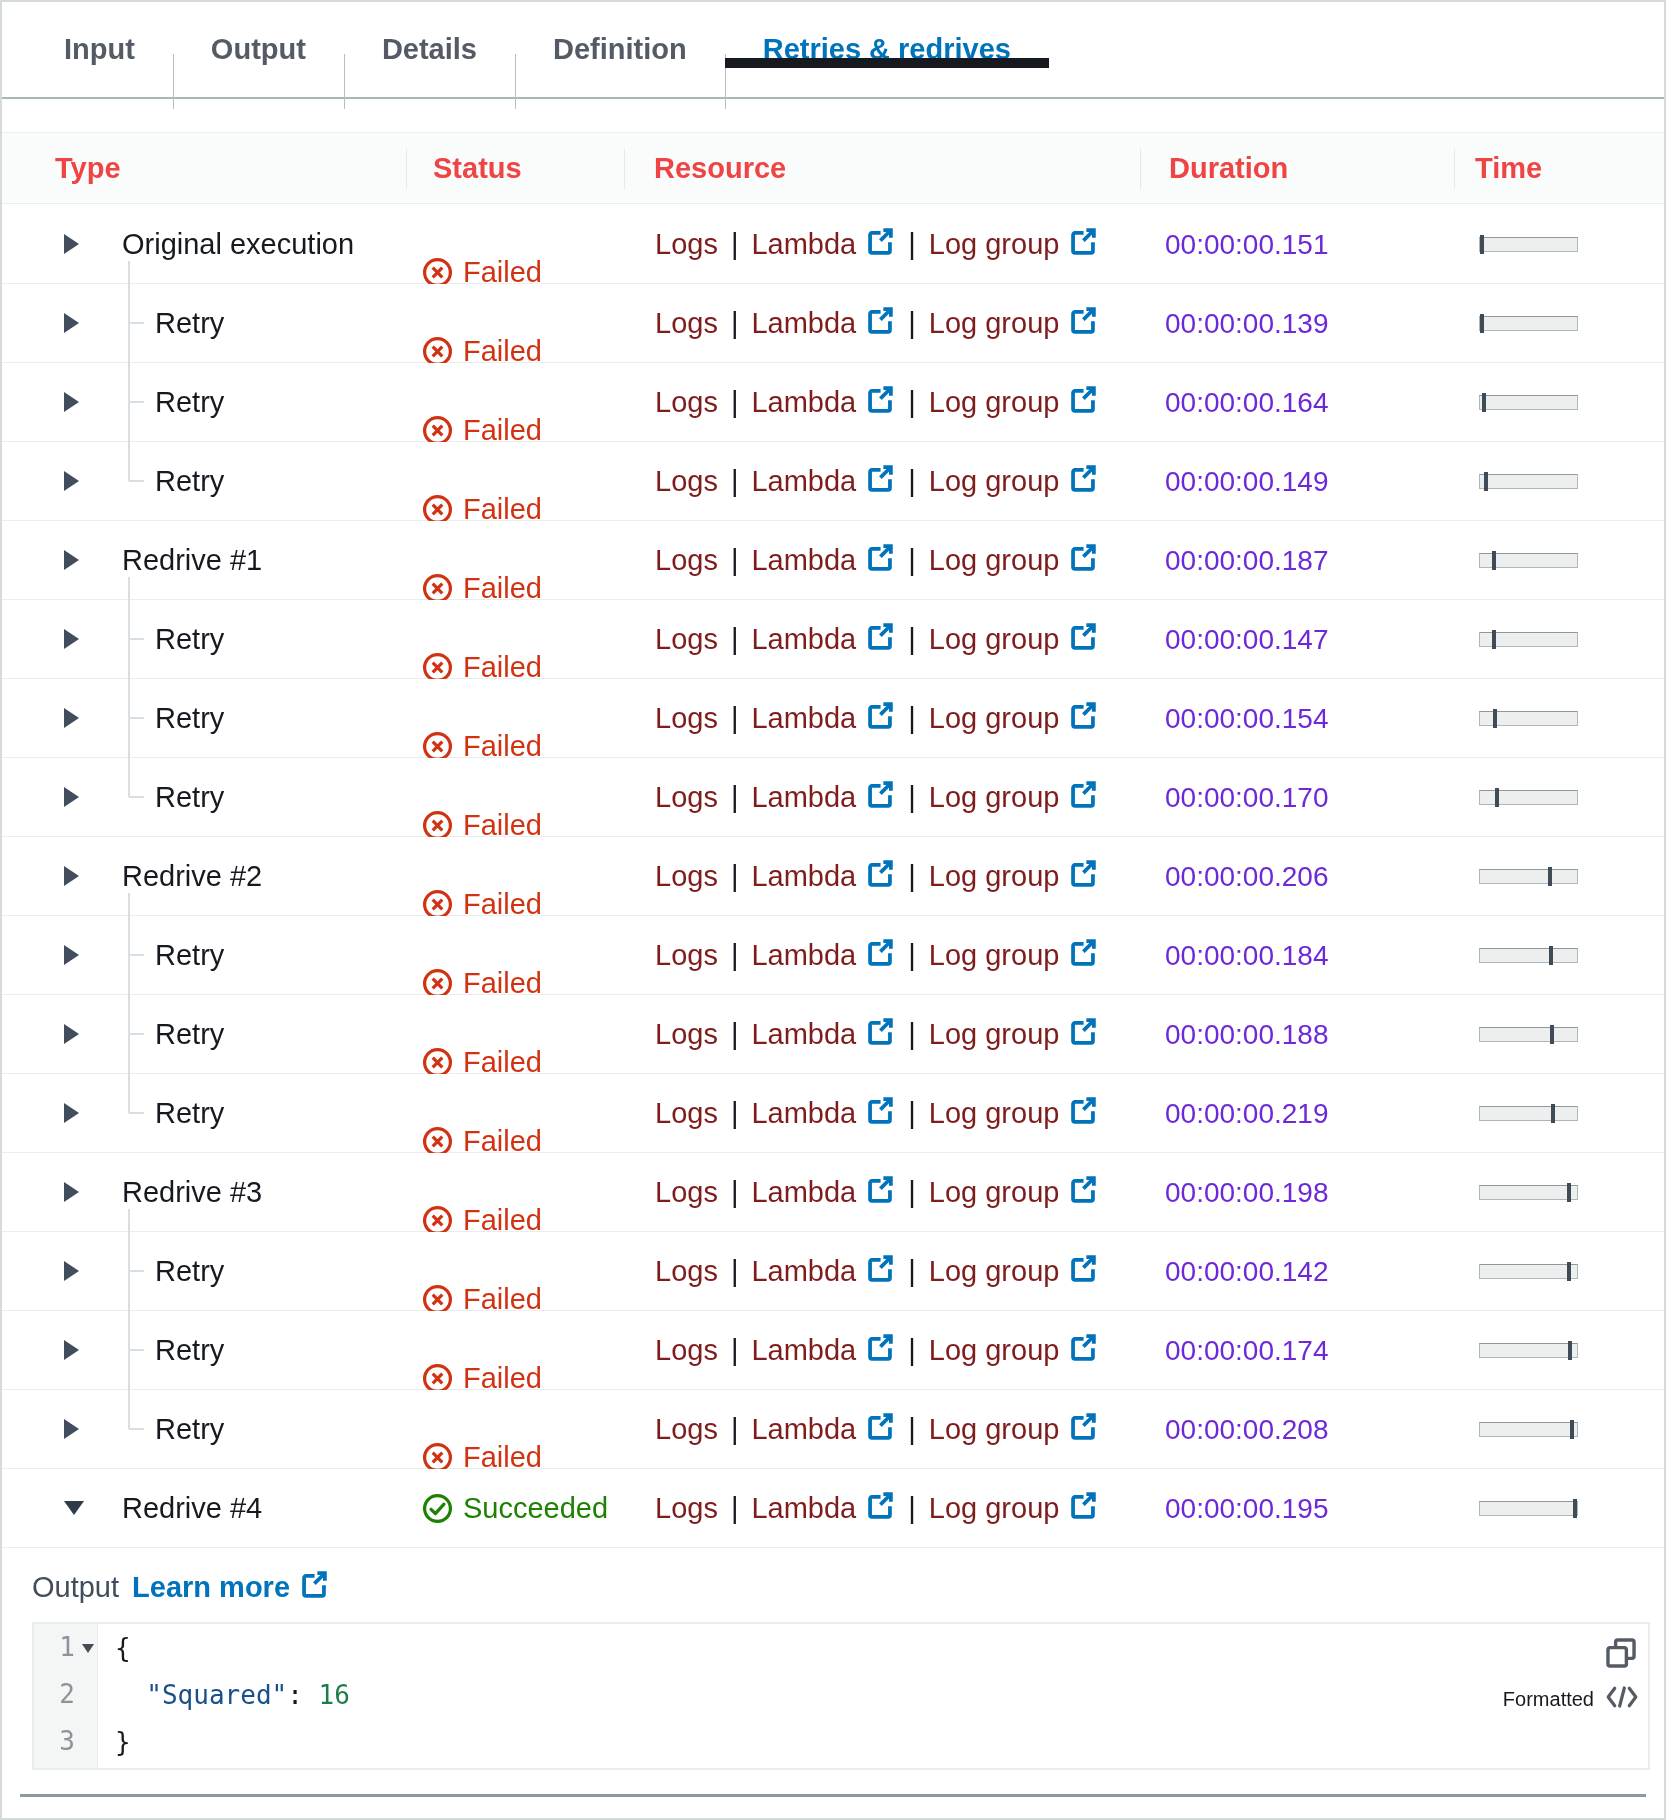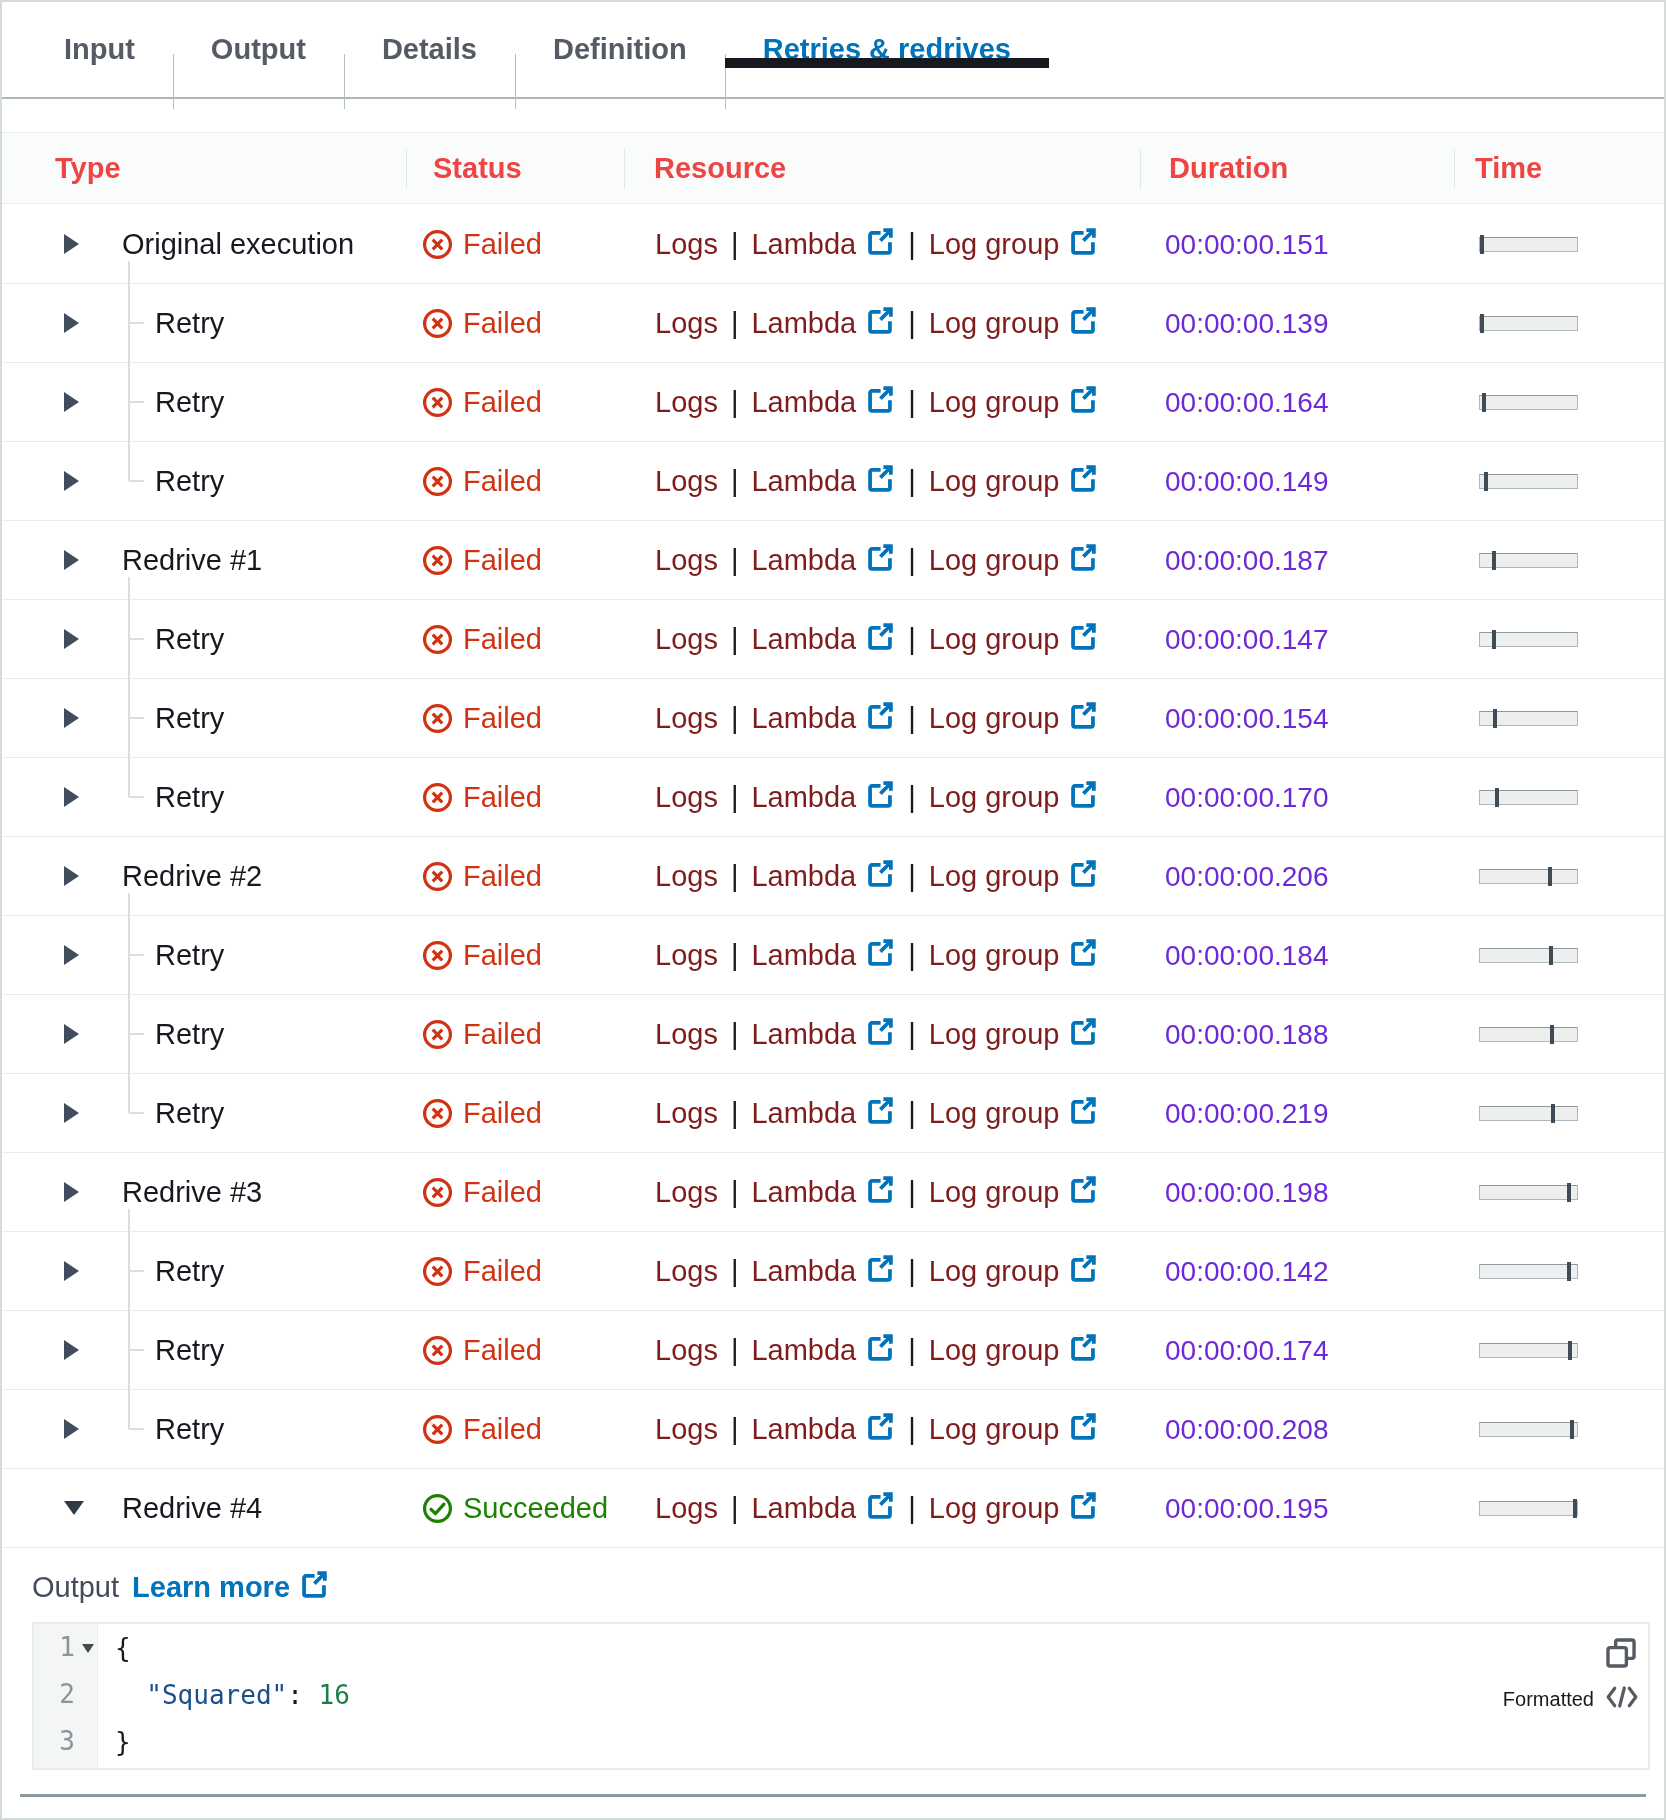--- a/index.html
+++ b/index.html
@@ -76,21 +76,21 @@
   .type-label {
     position:absolute; top:0; height:79px; line-height:79px;
     font-size:29px; color:#16191f; white-space:nowrap;
   }
   .lvl0 { left:120px; } .lvl1 { left:153px; }
 
   .status {
     position:absolute; left:420px; top:0; height:79px;
     display:flex; align-items:center; gap:10px; font-size:29px;
   }
-  .status.failed    { color:#d13212; }
+  .status.failed    { color:#d13212;margin-top:28px; }
   .status.succeeded { color:#1d8102; }
   .status svg { display:block; }
 
   .links {
     position:absolute; left:653px; top:0; height:79px;
     display:flex; align-items:center; font-size:29px; white-space:nowrap;
   }
   .links a { color:#7f1d1d; text-decoration:none; cursor:pointer; display:inline-flex; align-items:center; gap:9px; }
   .links .sep { color:#16191f; margin:0 13px; }
 

